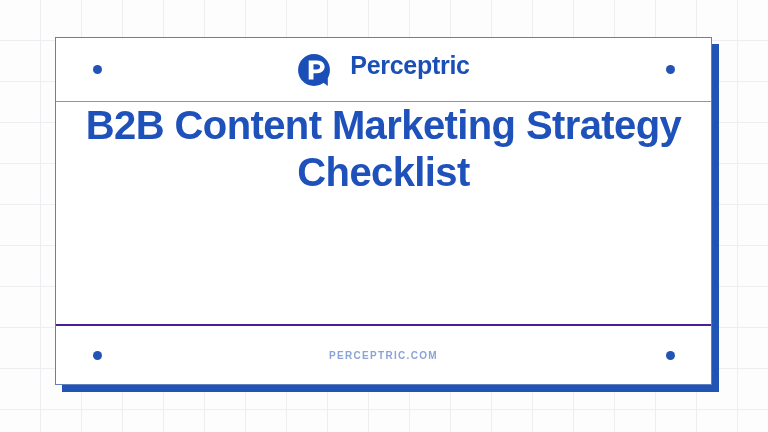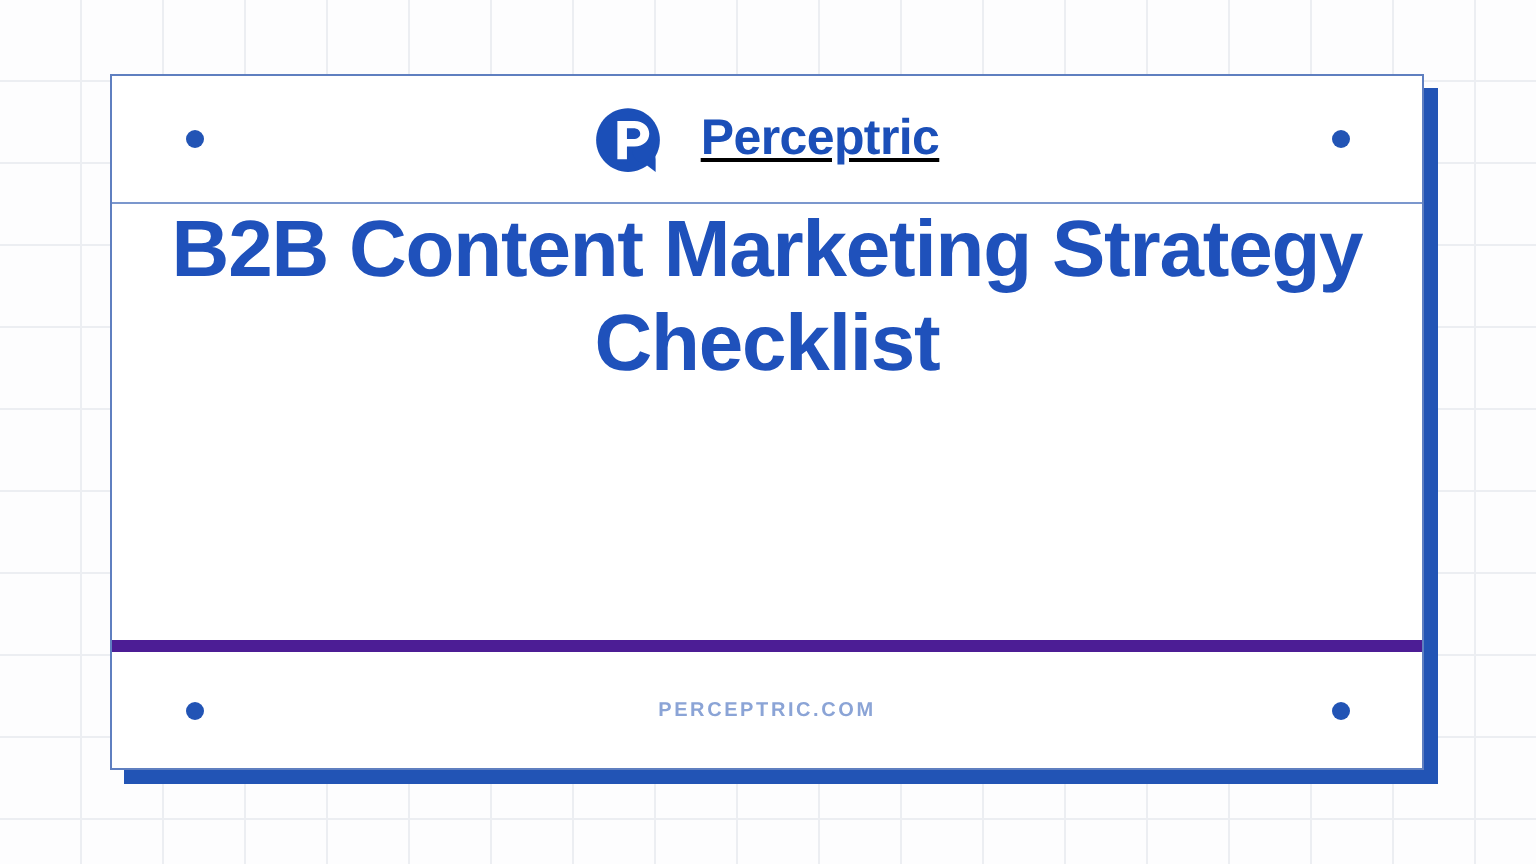--- a/index.html
+++ b/index.html
@@ -65,32 +65,31 @@
     display: flex;
     justify-content: center;
     padding: 0 18px;
     box-sizing: border-box;
   }
 
   .card-footer {
     position: relative;
     height: 58px;
     flex: 0 0 58px;
-    border-top: 6px solid #4c1d95;
+    border-top: 2px solid #4c1d95;
     display: flex;
     align-items: center;
     justify-content: center;
     margin-top: 30px;
   }
 
   .brand {
     display: flex;
-    align-items: center;
+    align-items: flex-start;
     gap: 19px;
-    text-decoration: underline;
   }
   .brand-mark {
     width: 34px;
     height: 34px;
     display: block;
   }
   .brand-name {
     font-size: 25px;
     font-weight: bold;
     color: #1b4fb8;

